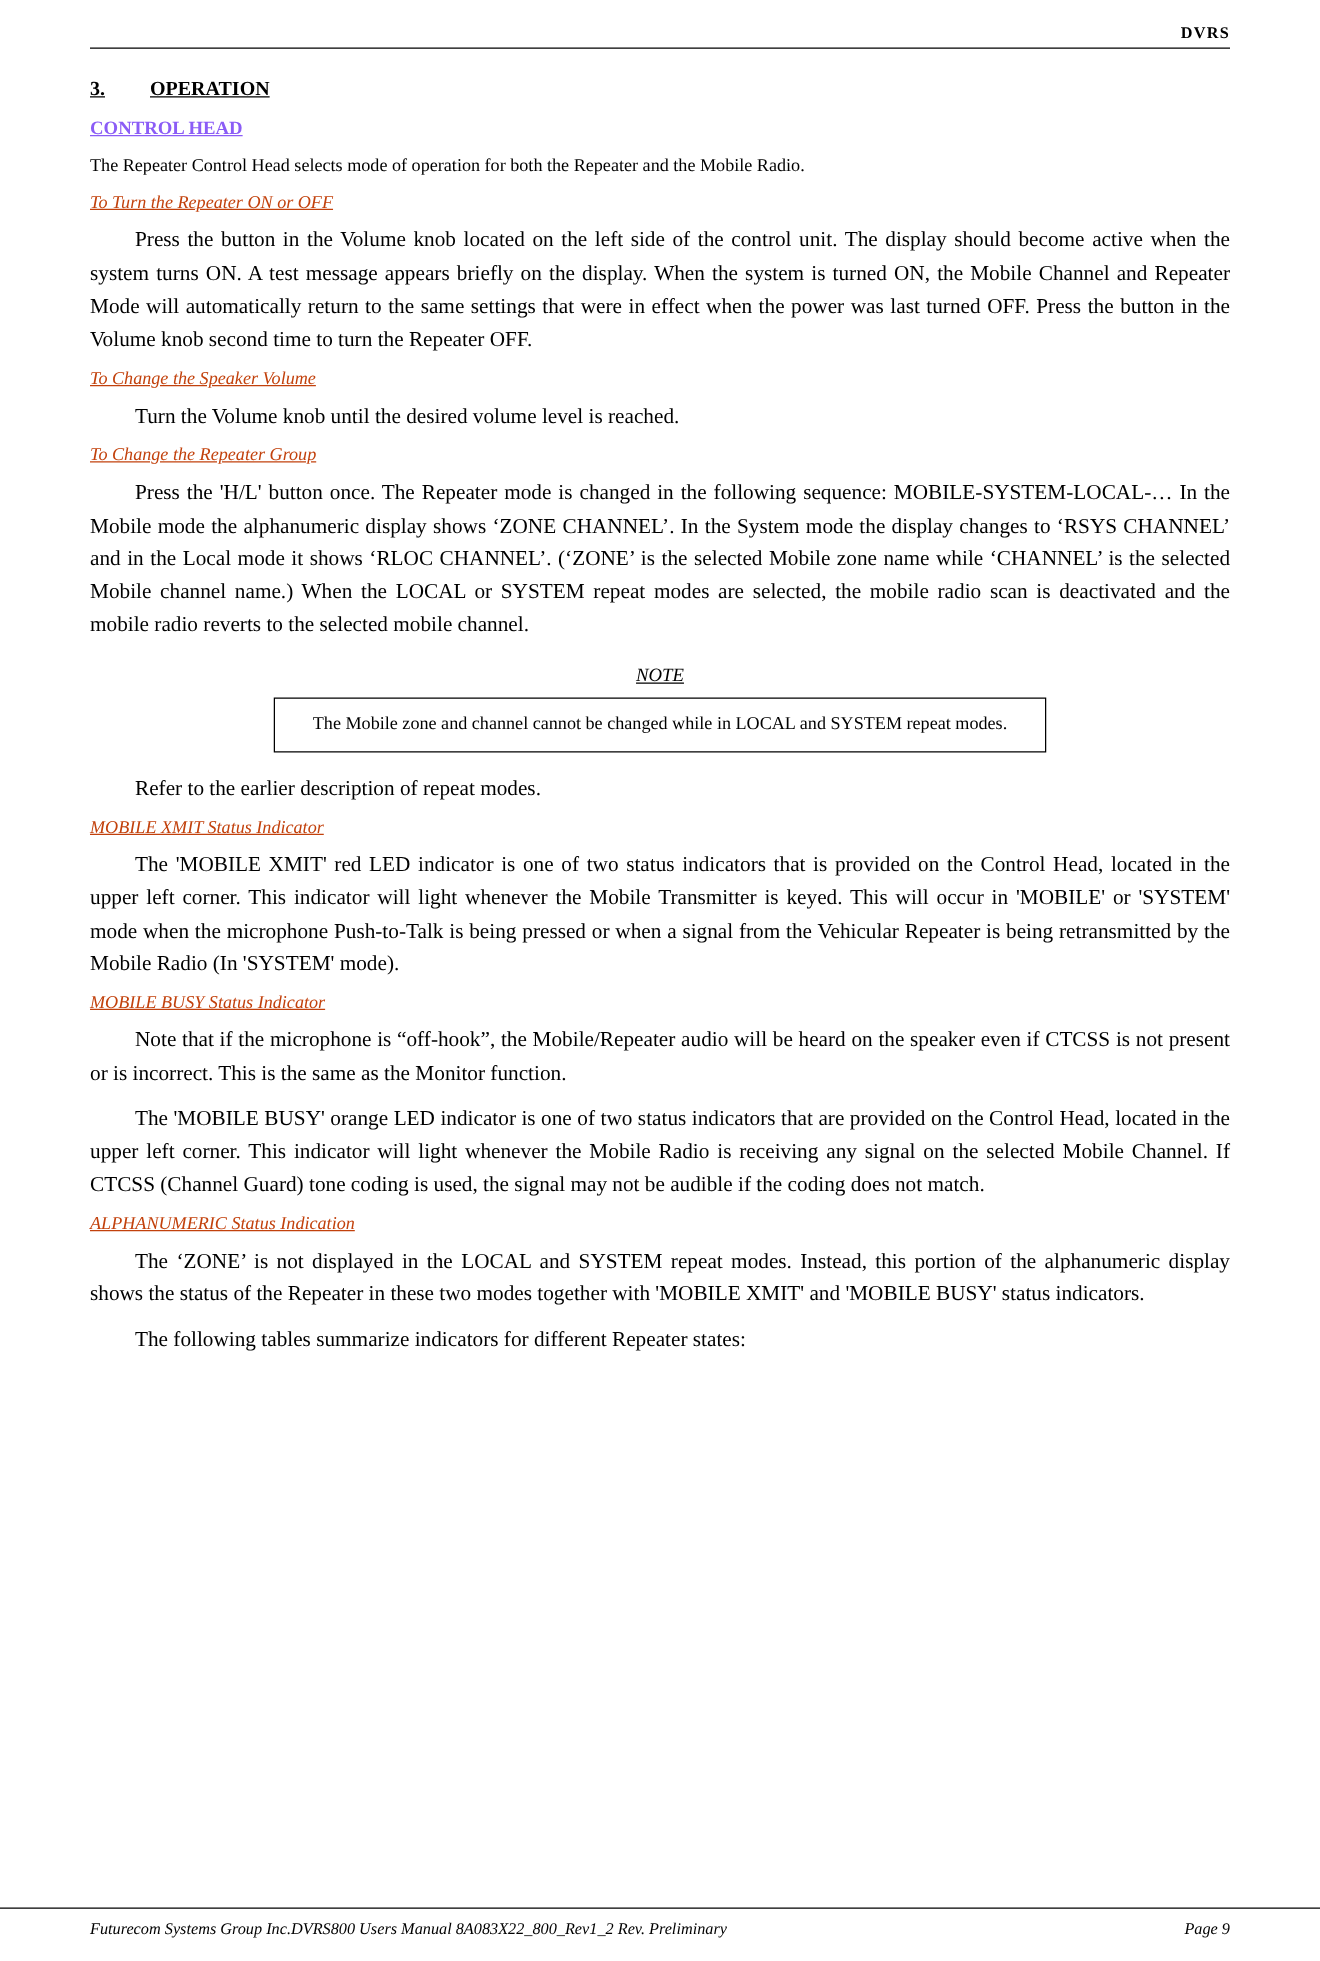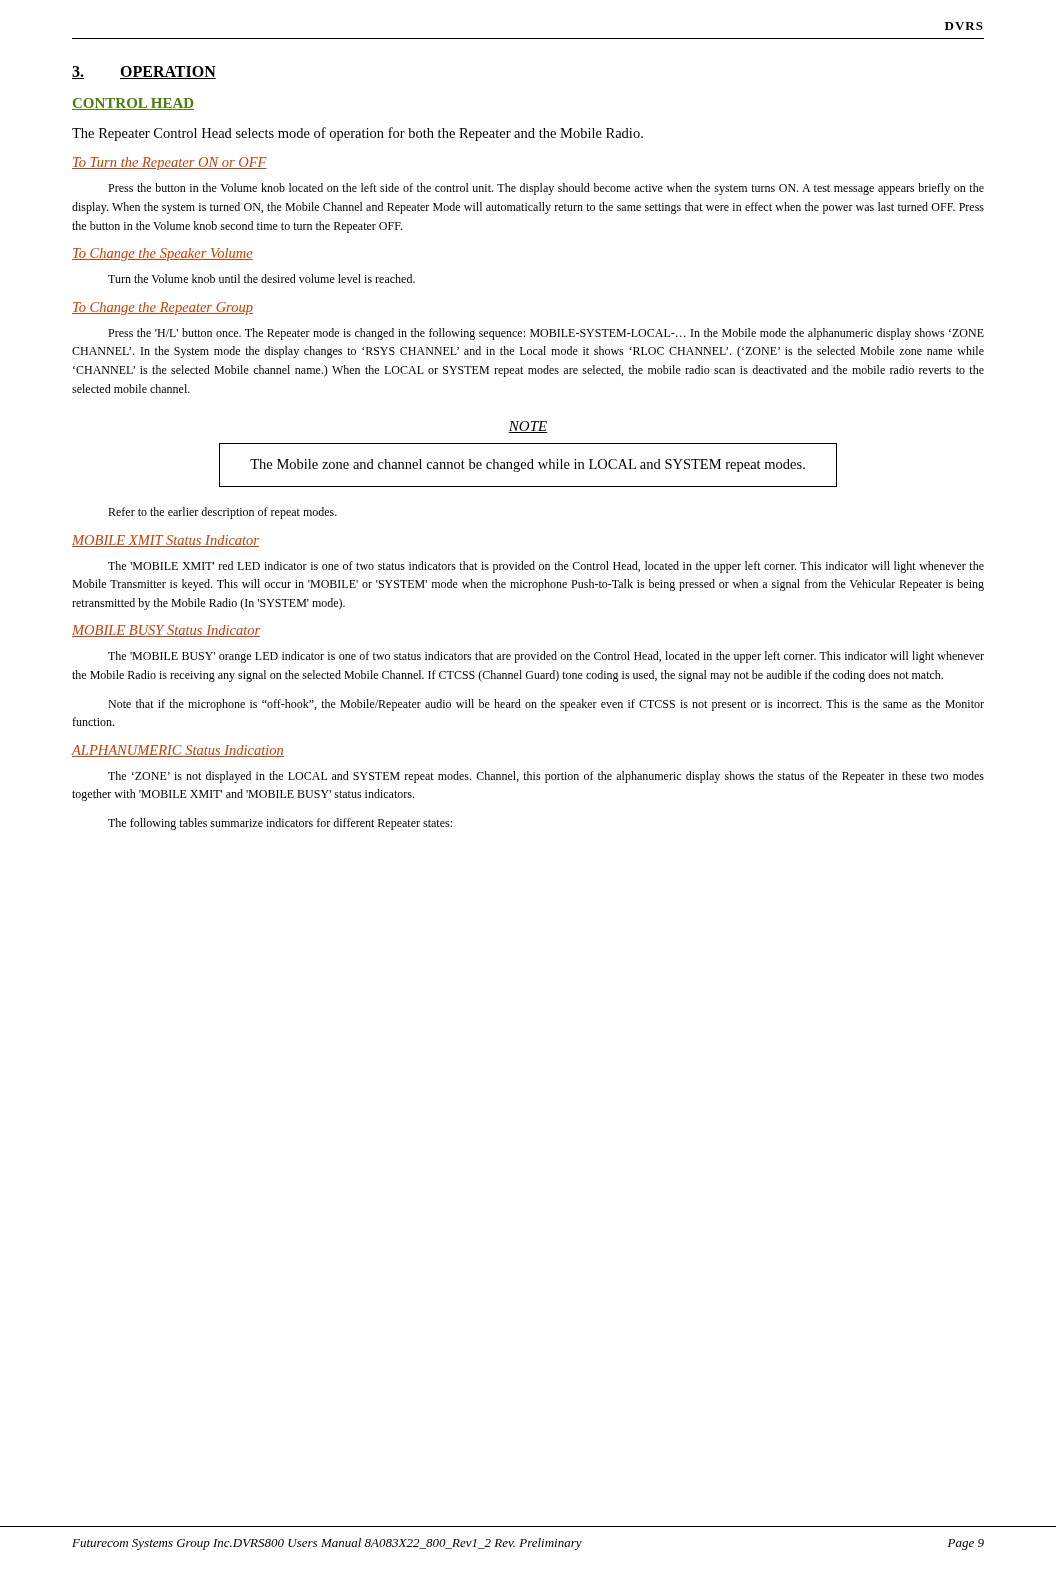--- a/index.html
+++ b/index.html
@@ -43,21 +43,21 @@
     }
     .section-title {
       font-size: 16px;
       font-weight: bold;
       text-decoration: underline;
     }
     .subsection-title {
       font-size: 15px;
       font-weight: bold;
       text-decoration: underline;
-      color: #4d7c0f;
+      color: #8b5cf6;
       margin-bottom: 10px;
     }
     .link-style {
       color: #c2410c;
       text-decoration: underline;
       font-style: italic;
       cursor: pointer;
       display: block;
       margin-bottom: 8px;
       font-size: 14.5px;
@@ -66,21 +66,21 @@
       text-align: justify;
       line-height: 1.55;
       margin-bottom: 10px;
       font-size: 14.5px;
     }
     .para-indent {
       text-indent: 36px;
       text-align: justify;
       line-height: 1.55;
       margin-bottom: 10px;
-      font-size: 12px;
+      font-size: 17px;
     }
     .note-section {
       margin: 20px 0 16px 0;
       text-align: center;
     }
     .note-label {
       font-weight: normal;
       text-decoration: underline;
       font-style: italic;
       font-size: 15px;
@@ -147,25 +147,25 @@
       <span>The Mobile zone and channel cannot be changed while in LOCAL and SYSTEM repeat modes.</span>
     </div>
   </div>
 
   <p class="para-indent">Refer to the earlier description of repeat modes.</p>
 
   <span class="link-style">MOBILE XMIT Status Indicator</span>
   <p class="para-indent">The 'MOBILE XMIT' red LED indicator is one of two status indicators that is provided on the Control Head, located in the upper left corner. This indicator will light whenever the Mobile Transmitter is keyed. This will occur in 'MOBILE' or 'SYSTEM' mode when the microphone Push-to-Talk is being pressed or when a signal from the Vehicular Repeater is being retransmitted by the Mobile Radio (In 'SYSTEM' mode).</p>
 
   <span class="link-style">MOBILE BUSY Status Indicator</span>
+  <p class="para-indent">Note that if the microphone is “off-hook”, the Mobile/Repeater audio will be heard on the speaker even if CTCSS is not present or is incorrect. This is the same as the Monitor function.</p>
   <p class="para-indent">The 'MOBILE BUSY' orange LED indicator is one of two status indicators that are provided on the Control Head, located in the upper left corner. This indicator will light whenever the Mobile Radio is receiving any signal on the selected Mobile Channel. If CTCSS (Channel Guard) tone coding is used, the signal may not be audible if the coding does not match.</p>
-  <p class="para-indent">Note that if the microphone is “off-hook”, the Mobile/Repeater audio will be heard on the speaker even if CTCSS is not present or is incorrect. This is the same as the Monitor function.</p>
 
   <span class="link-style">ALPHANUMERIC Status Indication</span>
-  <p class="para-indent">The ‘ZONE’ is not displayed in the LOCAL and SYSTEM repeat modes. Channel, this portion of the alphanumeric display shows the status of the Repeater in these two modes together with 'MOBILE XMIT' and 'MOBILE BUSY' status indicators.</p>
+  <p class="para-indent">The ‘ZONE’ is not displayed in the LOCAL and SYSTEM repeat modes. Instead, this portion of the alphanumeric display shows the status of the Repeater in these two modes together with 'MOBILE XMIT' and 'MOBILE BUSY' status indicators.</p>
   <p class="para-indent">The following tables summarize indicators for different Repeater states:</p>
 
   <div class="footer-bar">
     <span class="footer-left">Futurecom Systems Group Inc.DVRS800 Users Manual 8A083X22_800_Rev1_2 Rev. Preliminary</span>
     <span class="footer-right">Page 9</span>
   </div>
 
 </div>
 
 </body></html>

